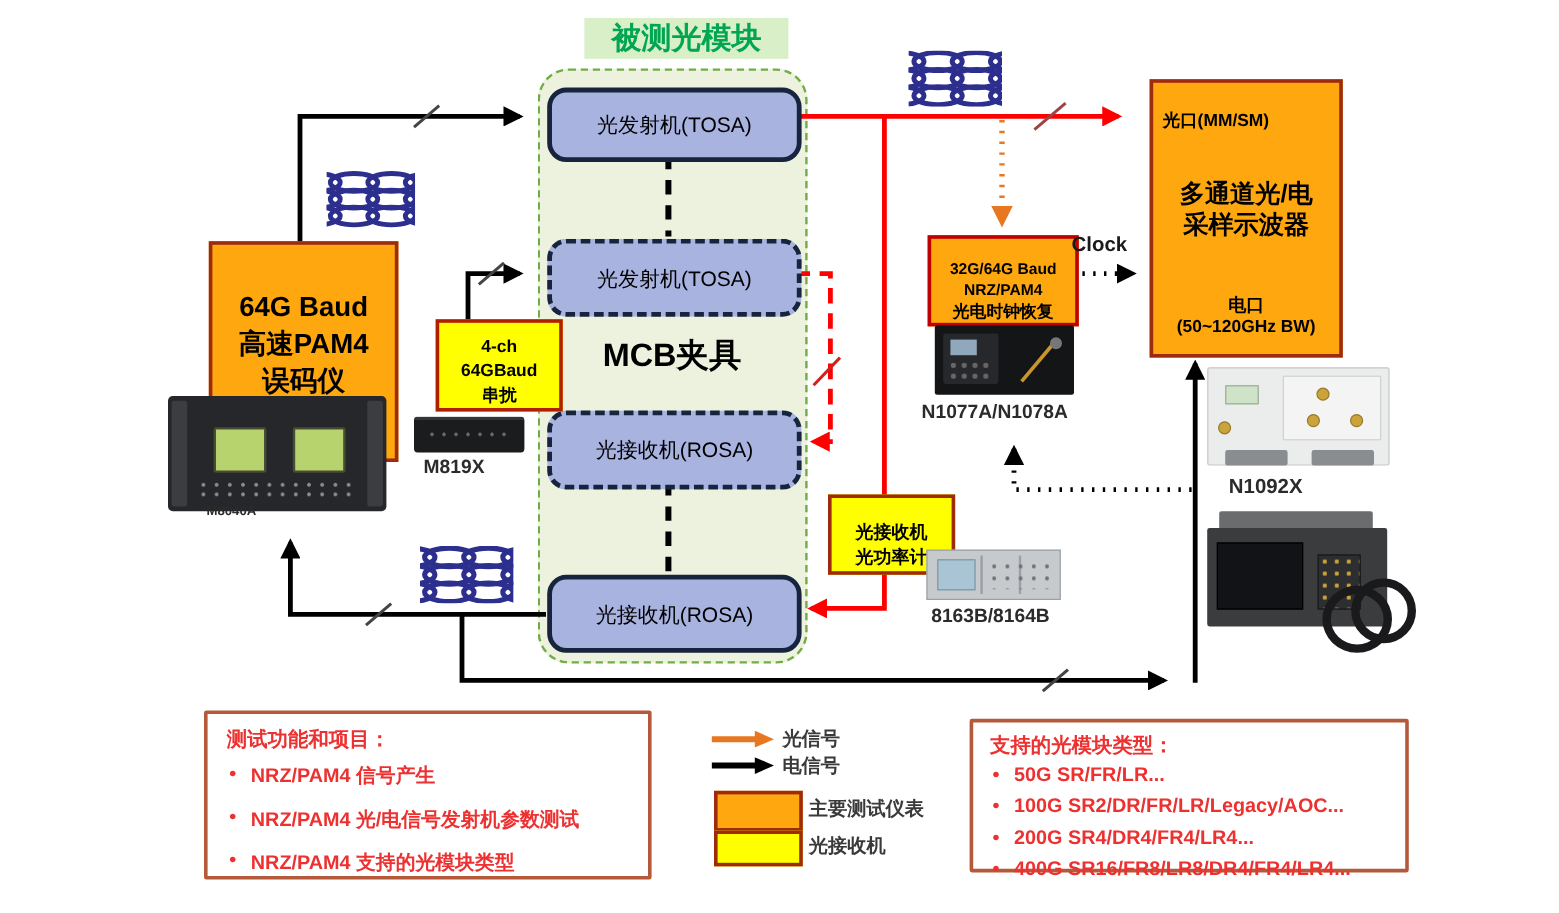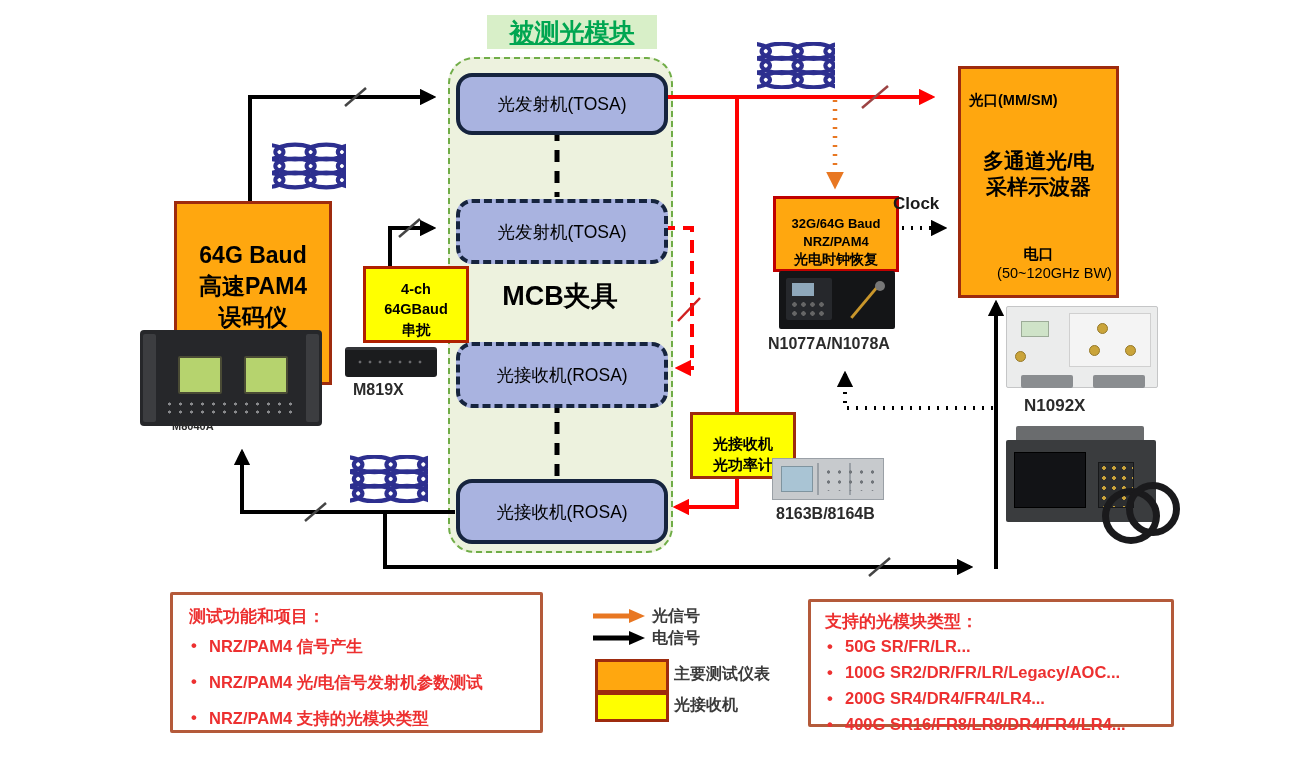--- a/index.html
+++ b/index.html
@@ -6,21 +6,21 @@
   #canvas{
     position:relative;width:1299px;height:761px;background:#ffffff;overflow:hidden;
     font-family:"Liberation Sans","DejaVu Sans",sans-serif;color:#111;
   }
   .abs{position:absolute;}
   .wires{position:absolute;left:0;top:0;z-index:5;pointer-events:none;}
   .lay{z-index:10;}
 
   
   .dut-container{background:#EDF2DE;border:2px dashed #70AD47;border-radius:26px;z-index:1;}
-  .dut-title{background:#D8EFC8;color:#00A651;font-weight:bold;font-size:25px;text-align:center;line-height:34px;z-index:10;text-decoration:underline;}
+  .dut-title{background:#D8EFC8;color:#00A651;font-weight:bold;font-size:25px;text-align:center;line-height:34px;z-index:10;}
   .blue-box{background:#A9B3E0;border:4px solid #16243E;border-radius:16px;text-align:center;
             font-weight:normal;font-size:17.5px;color:#000;display:flex;align-items:center;justify-content:center;z-index:10;}
   .blue-box.dashed{border-style:dashed;}
   .mcb-label{font-weight:bold;font-size:27px;color:#000;text-align:center;z-index:10;}
 
   .orange-box{background:#FFA70F;border:3px solid #9E2B0E;z-index:10;}
   .yellow-box{background:#FFFF00;border:3px solid #9E2B0E;z-index:10;}
   .cdr-border{border-color:#C00000;}
   .box-text{display:flex;flex-direction:column;align-items:center;justify-content:flex-end;height:100%;font-weight:bold;color:#000;text-align:center;}
 
@@ -229,21 +229,21 @@
       <div class="sep" style="left:76px;"></div>
       <div class="dots"></div>
   </div>
   <div class="abs model-label" style="left:776px;top:505px;">8163B/8164B</div>
 
   <div class="abs orange-box" style="left:958px;top:66px;width:155px;height:226px;">
     <div class="abs" style="left:8px;top:22px;font-size:14.5px;font-weight:bold;color:#000;">光口(MM/SM)</div>
     <div class="abs" style="left:0;top:78px;width:155px;text-align:center;font-size:21px;font-weight:bold;color:#000;">多通道光/电</div>
     <div class="abs" style="left:0;top:104px;width:155px;text-align:center;font-size:21px;font-weight:bold;color:#000;">采样示波器</div>
     <div class="abs" style="left:0;top:176px;width:155px;text-align:center;font-size:15px;font-weight:bold;color:#000;">电口</div>
-    <div class="abs" style="left:0;top:196px;width:155px;text-align:center;font-size:14.5px;font-weight:normal;color:#000;margin-left:16px;">(50~120GHz BW)</div>
+    <div class="abs" style="left:0;top:196px;width:155px;text-align:center;font-size:14.5px;font-weight:bold;color:#000;">(50~120GHz BW)</div>
   </div>
 
   <div class="abs inst n1092" style="left:1006px;top:306px;width:150px;height:80px;">
     <div class="rpanel"></div>
       <div class="disp"></div>
     <div class="au" style="left:82px;top:38px;"></div>
       <div class="au" style="left:118px;top:38px;"></div>
     <div class="au" style="left:90px;top:16px;"></div>
       <div class="au" style="left:8px;top:44px;"></div>
     <div class="foot" style="left:14px;width:52px;"></div>

